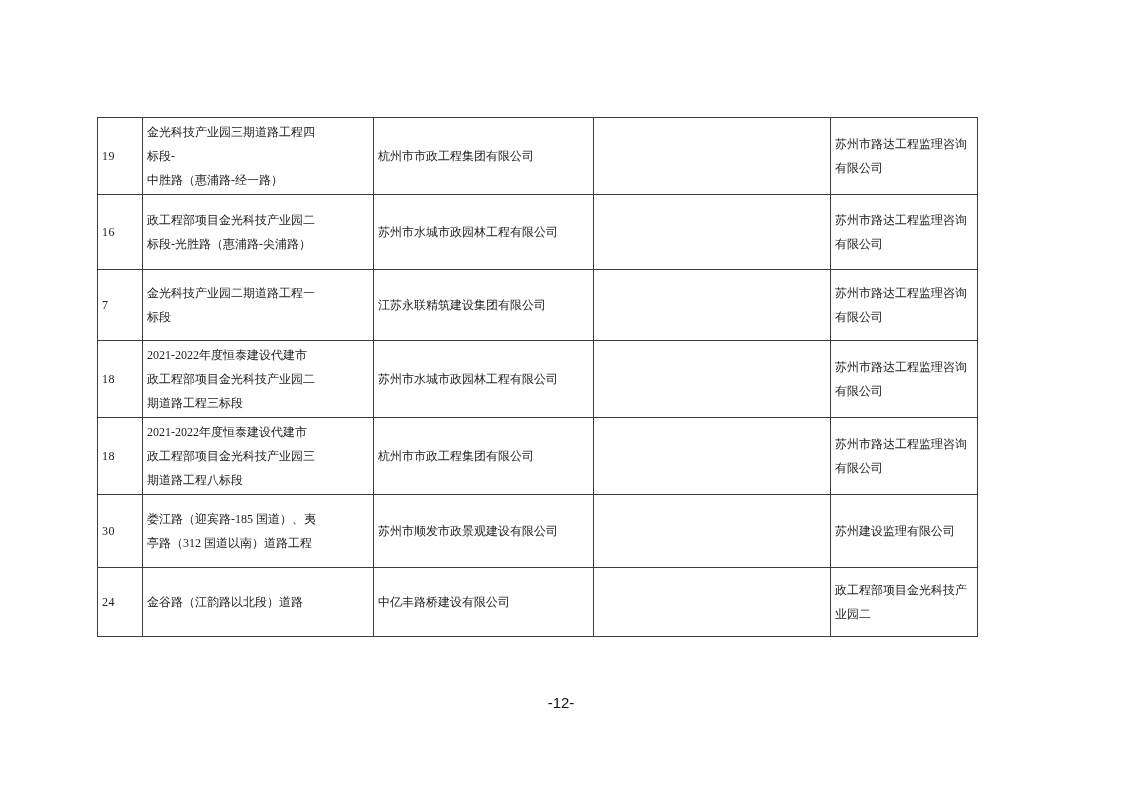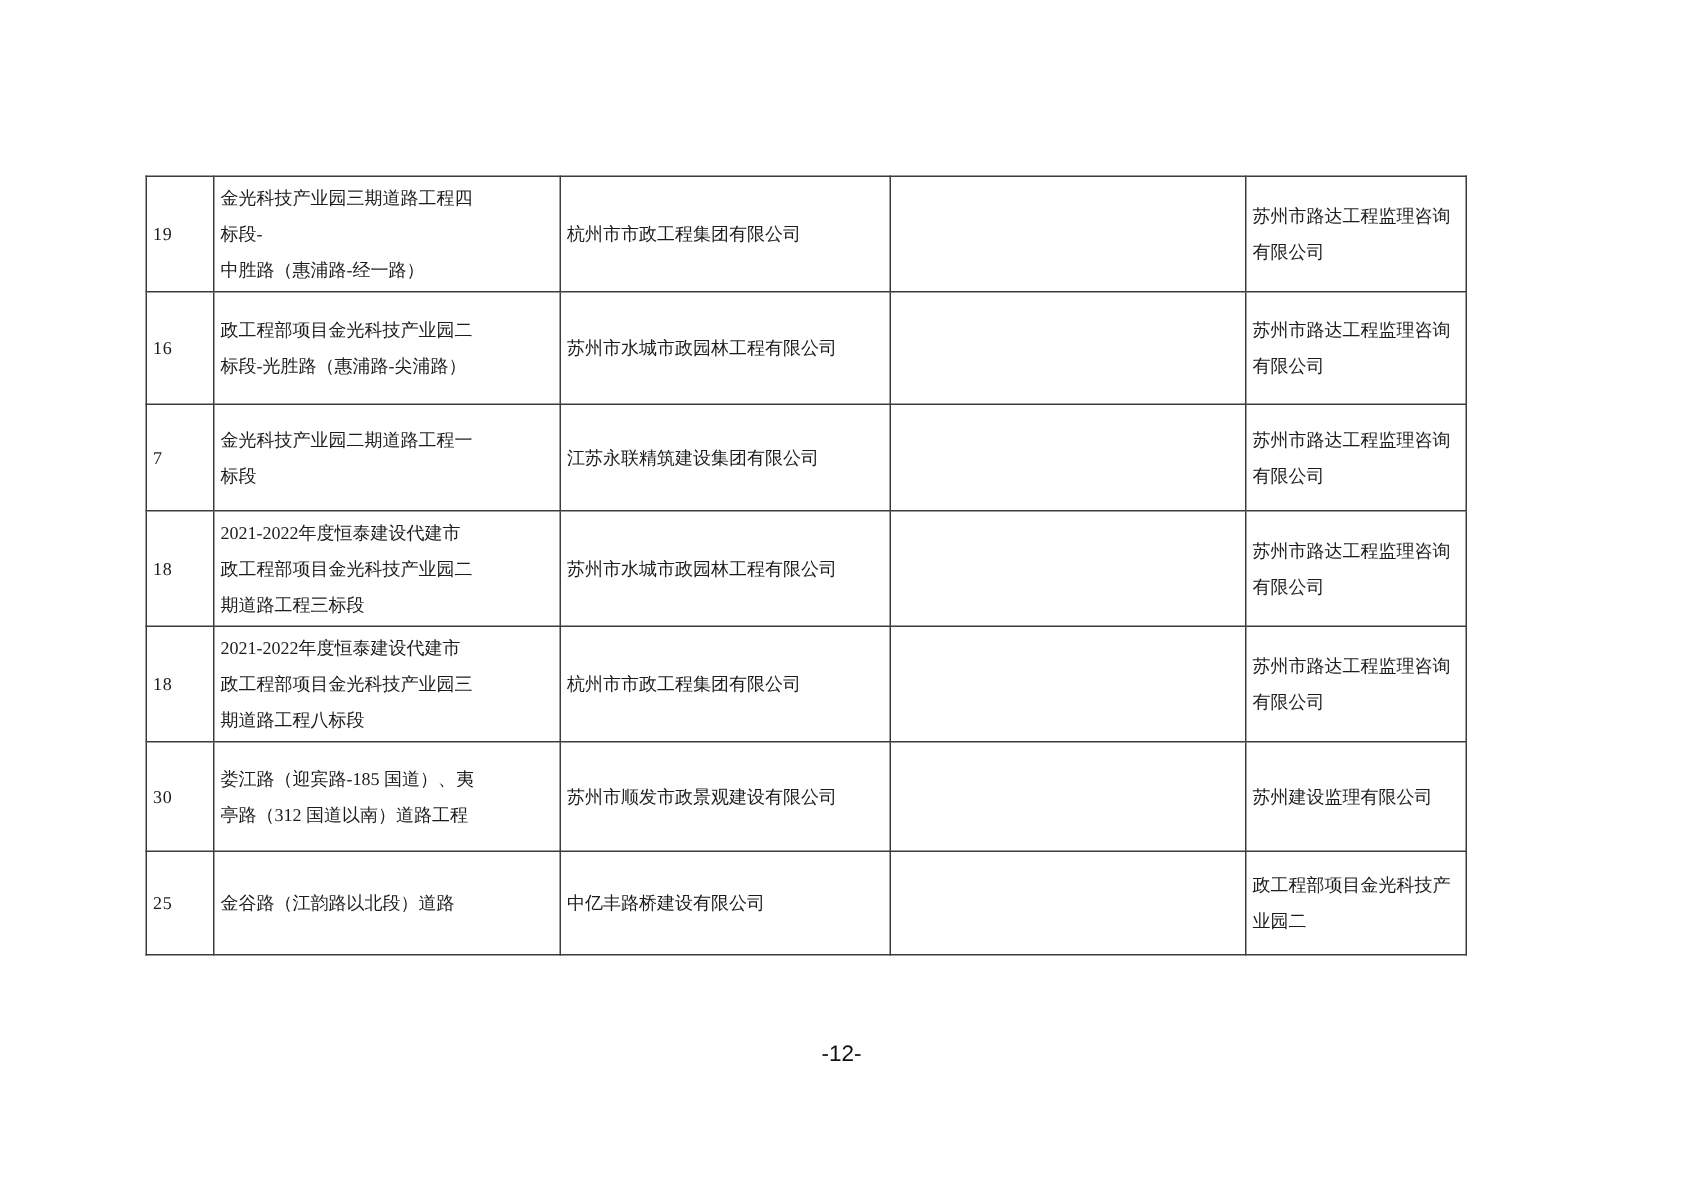--- a/index.html
+++ b/index.html
@@ -123,21 +123,21 @@
       </tr>
       <tr class="h5">
         <td class="no-cell">30</td>
         <td>娄江路（迎宾路-185 国道）、夷
 亭路（312 国道以南）道路工程</td>
         <td>苏州市顺发市政景观建设有限公司</td>
         <td></td>
         <td>苏州建设监理有限公司</td>
       </tr>
       <tr class="h6">
-        <td class="no-cell">25</td>
+        <td class="no-cell">24</td>
         <td>金谷路（江韵路以北段）道路</td>
         <td>中亿丰路桥建设有限公司</td>
         <td></td>
         <td>政工程部项目金光科技产业园二</td>
       </tr>
     </tbody>
   </table>
 
   <div class="pageno">-12-</div>
 </div>

